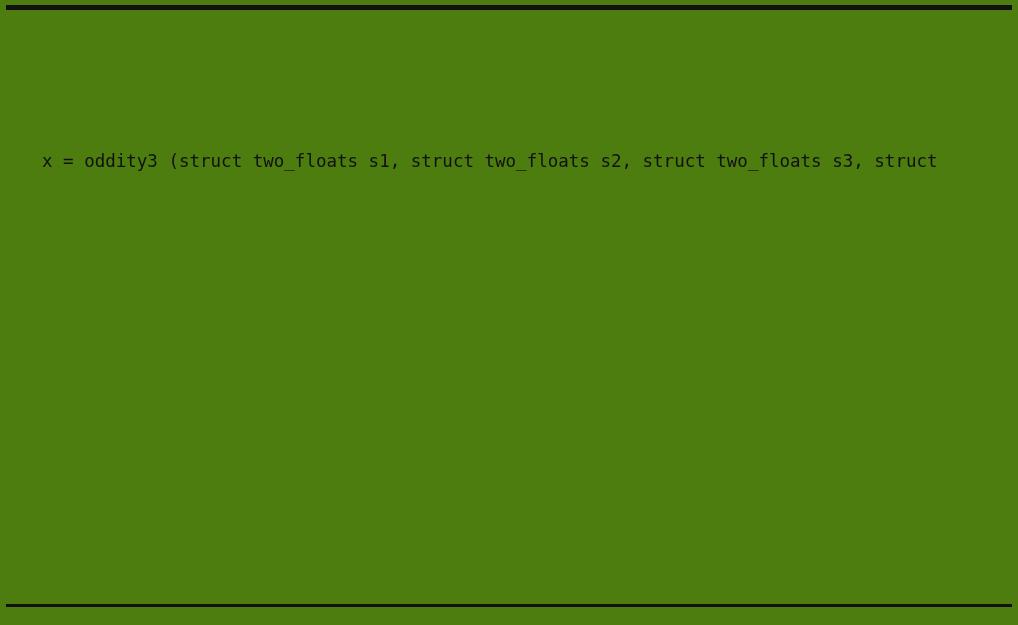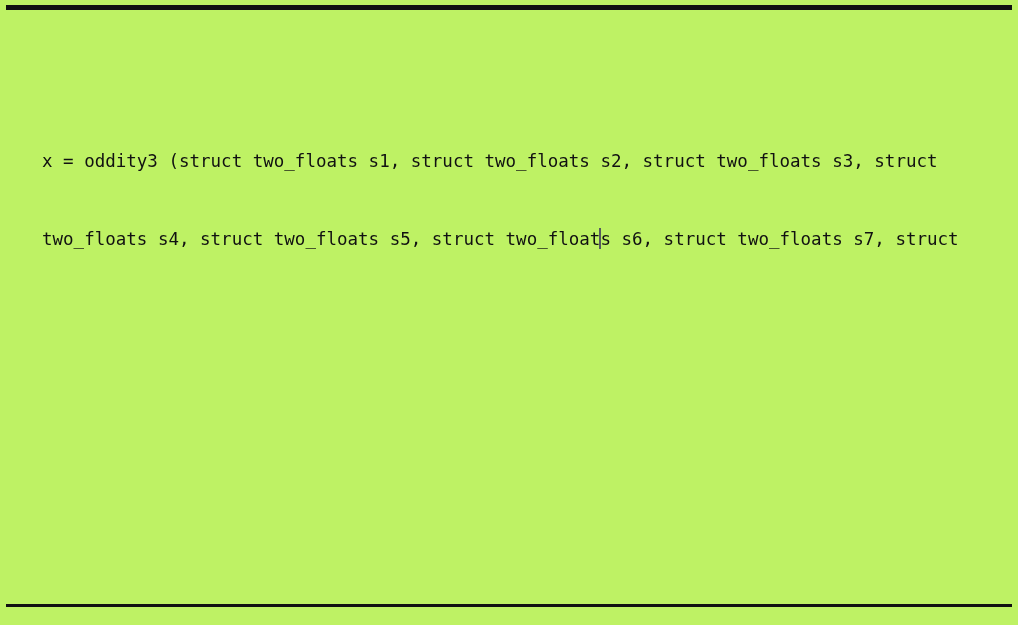--- a/index.html
+++ b/index.html
@@ -15,21 +15,21 @@
     font-family: "DejaVu Sans Mono", "Liberation Mono", monospace;
     color: #111111;
     -webkit-font-smoothing: none;
   }
 
   .figure {
     position: relative;
     width: 1018px;
     height: 625px;
     box-sizing: border-box;
-    background: #bef264;
+    background: #4d7c0f;
   }
 
   
   .rule-top {
     position: absolute;
     left: 6px;
     right: 6px;
     top: 5px;
     height: 5px;
     background: #111111;
@@ -95,21 +95,20 @@
 <body>
 
 <div class="figure">
 
   <div class="rule-top"></div>
 
   <div class="listing">
 
     <div class="signature">
       <span class="sig-line">x = oddity3 (struct two_floats s1, struct two_floats s2, struct two_floats s3, struct</span>
-      <span class="sig-line"><span>two_floats s4, struct two_floats s5, struct two_float</span><span class="caret"></span><span>s s6, struct two_floats s7, struct</span></span>
     </div>
 
     <div class="gap"></div>
 
     <div class="table">
       <div class="trow hrow">
         
       </div>
       
     </div>

